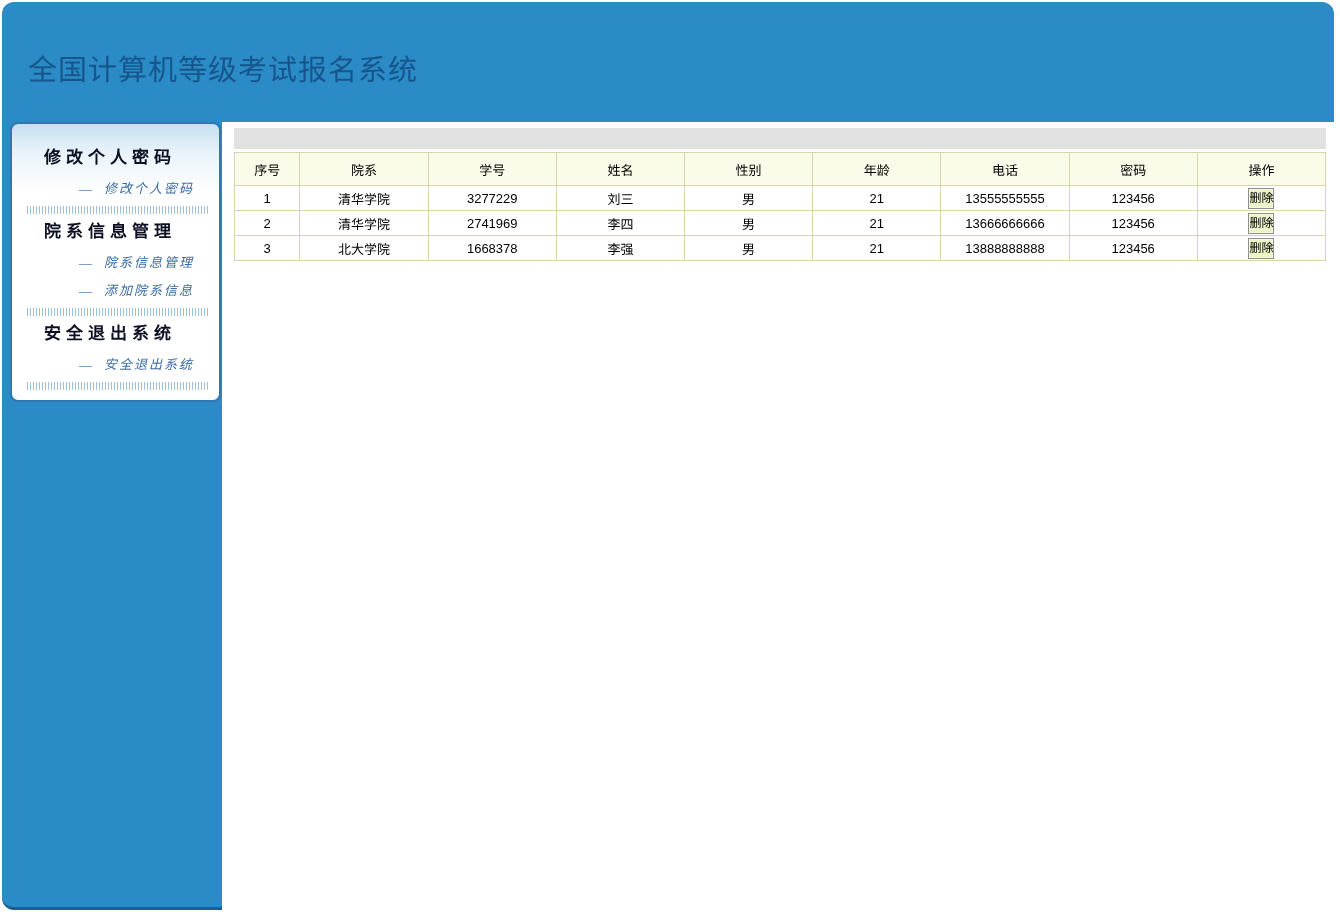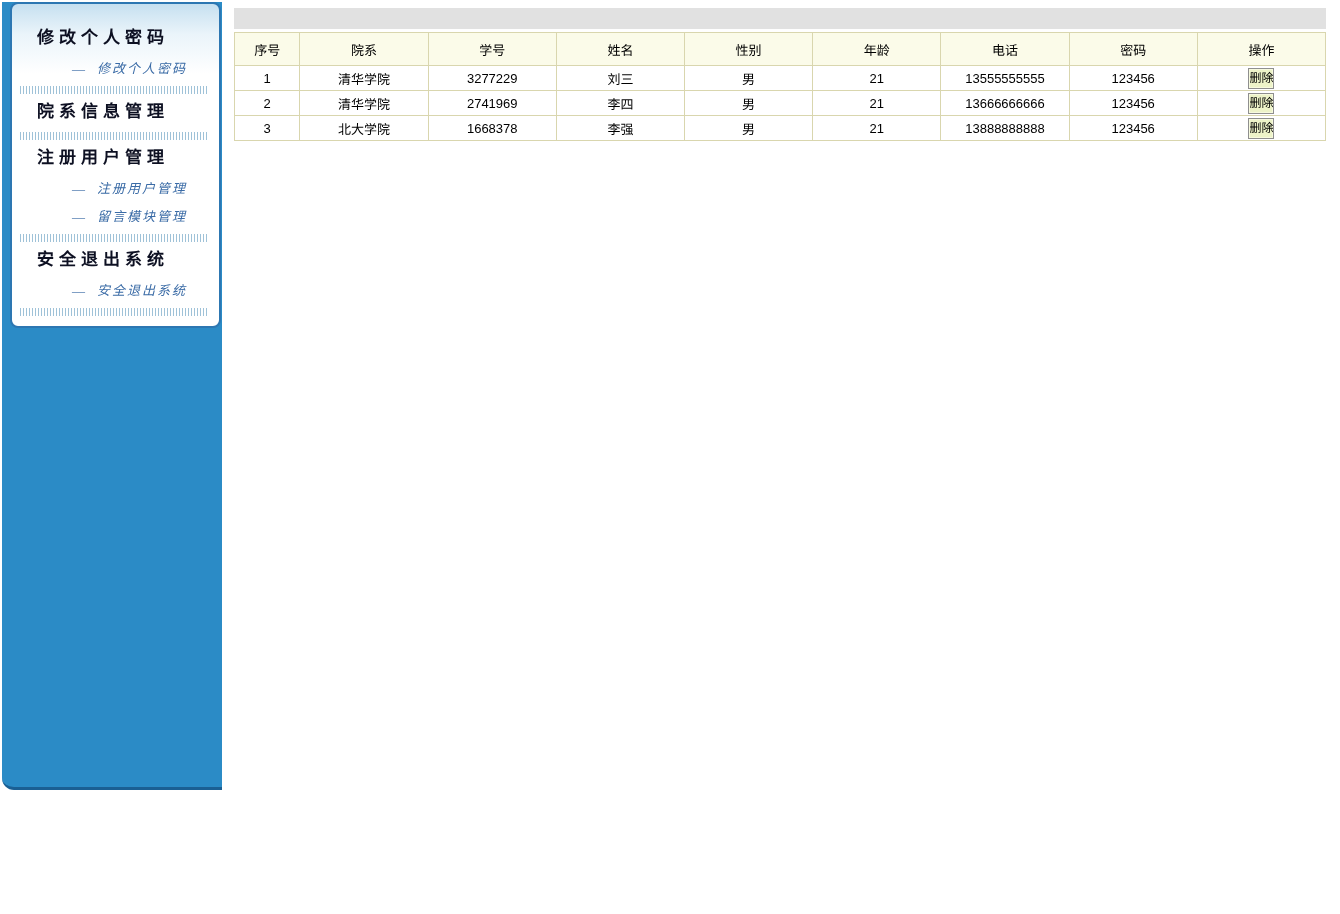--- a/index.html
+++ b/index.html
@@ -32,21 +32,21 @@
     border-radius: 0 0 0 12px;
     border-bottom: 3px solid #1a5f93;
     padding: 0 0 0 8px;
   }
 
   .sidebar-panel {
     width: 211px;
     background: linear-gradient(to bottom, #c6e0f0 0px, #eaf4fa 30px, #ffffff 70px);
     border: 2px solid #2d77b2;
     border-radius: 8px;
-    padding: 24px 0 2px 0;
+    padding: 24px 0 2px 7px;
   }
 
   .side-heading {
     font-family: "Liberation Serif", serif;
     font-size: 17px;
     font-weight: bold;
     color: #0d1022;
     letter-spacing: 5px;
     margin: 0 0 10px 25px;
     line-height: 20px;
@@ -119,53 +119,52 @@
     padding: 2px 0;
     line-height: 15px;
     cursor: pointer;
   }
 </style>
 </head>
 <body>
 
 <div class="page-wrapper">
 
+  <div class="app-header">
+    <div class="app-title">全国计算机等级考试报名系统</div>
+  </div>
 
   <div class="layout">
 
     <div class="sidebar-col">
       <div class="sidebar-panel">
   <div>
     <div class="side-heading">修改个人密码</div>
     <div>
   <div class="side-link-row">
     <span class="side-link-dash">—</span><a class="side-link">修改个人密码</a>
   </div>
 </div>
     <div class="side-sep"></div>
   </div>
 
   <div>
     <div class="side-heading">院系信息管理</div>
+    <div>
+  <div class="side-link-row">
+    <span class="side-link-dash">—</span><a class="side-link">院系信息管理</a>
+  </div>
+
+  <div class="side-link-row">
+    <span class="side-link-dash">—</span><a class="side-link">添加院系信息</a>
+  </div>
+</div>
     <div class="side-sep"></div>
   </div>
 
-  <div>
-    <div class="side-heading">注册用户管理</div>
-    <div>
-  <div class="side-link-row">
-    <span class="side-link-dash">—</span><a class="side-link">注册用户管理</a>
-  </div>
-
-  <div class="side-link-row">
-    <span class="side-link-dash">—</span><a class="side-link">留言模块管理</a>
-  </div>
-</div>
-    <div class="side-sep"></div>
-  </div>
 
 
   <div>
     <div class="side-heading">安全退出系统</div>
     <div>
   <div class="side-link-row">
     <span class="side-link-dash">—</span><a class="side-link">安全退出系统</a>
   </div>
 </div>
     <div class="side-sep"></div>

